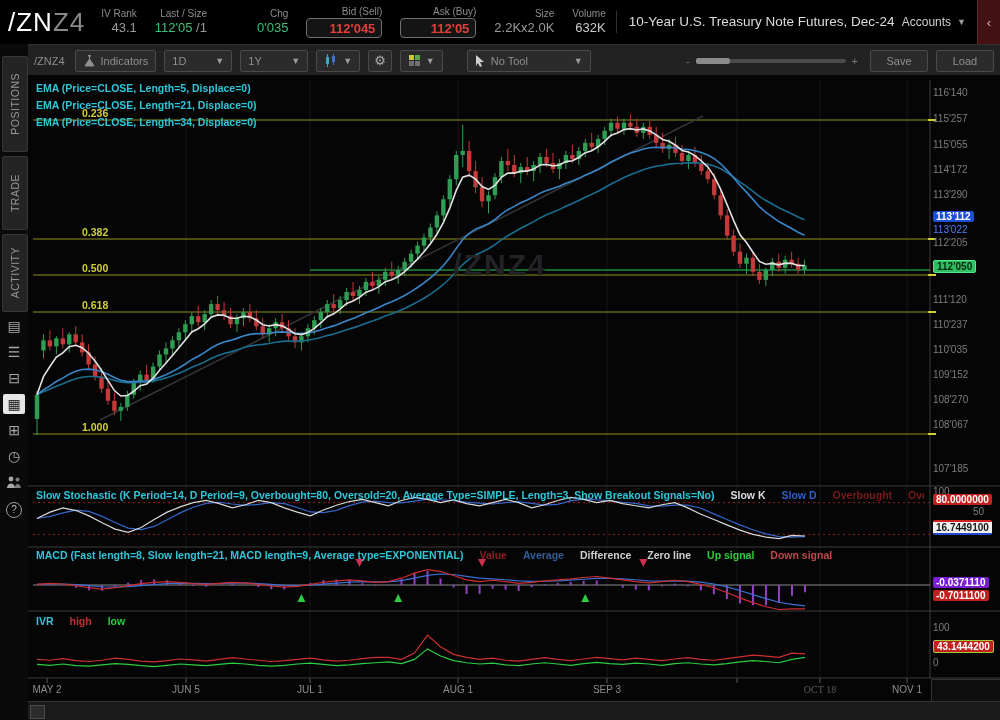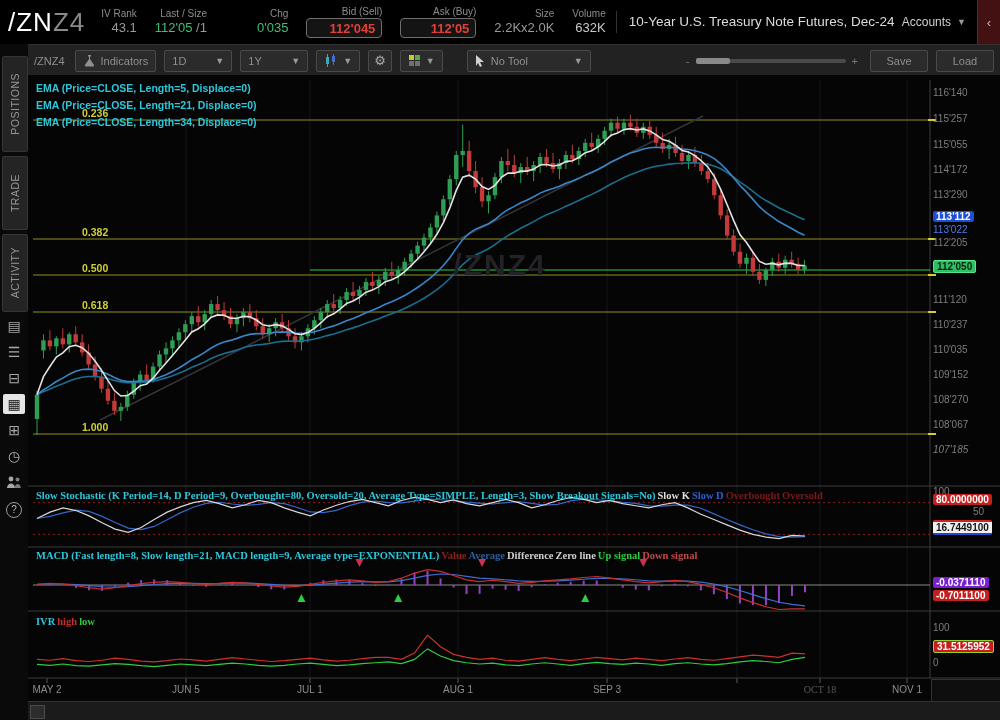--- a/index.html
+++ b/index.html
@@ -46,21 +46,21 @@
   .qmark{border:1px solid #9a9a9a;border-radius:50%;width:14px;height:14px;font-size:10px;line-height:14px;
     text-align:center;color:#bdbdbd;}
 
   
   #chartbg{left:28px;top:75px;width:972px;height:626px;background:#050505;}
   #chart-svg{left:0;top:0;}
   .ema-lab{position:absolute;left:36px;font-size:10.5px;font-weight:bold;color:#2fc6da;white-space:nowrap;}
   .fib-lab{position:absolute;font-size:10.5px;font-weight:bold;color:#cfcf3a;}
   #watermark{left:420px;top:248px;width:160px;text-align:center;font-size:30px;font-weight:bold;color:#232327;letter-spacing:2px;}
   .legend{position:absolute;left:36px;white-space:nowrap;overflow:hidden;width:888px;font-size:10.5px;font-weight:bold;}
-  .legend span{margin-right:2px;font-family:Liberation Serif, serif;}
+  .legend span{margin-right:16px;}
   .axlab{position:absolute;left:3px;font-size:10px;color:#7e7e7e;white-space:nowrap;}
   .text-blue{color:#4d7df2;}
   .badge{padding:0 3px;border-radius:2px;font-weight:bold;}
   .badge-blue{background:#1d4ed8;color:#fff;}
   .badge-green{background:#2fbf63;color:#06230f;border:1px solid #57e68c;}
   .badge-red{background:#c41f1f;color:#fff;}
   .badge-purple{background:#7a1fd0;color:#fff;}
   .badge-kd{background:#f0f0f0;color:#151515;border-top:2px solid #c22;border-bottom:2px solid #2248cc;}
   .badge-red-glow{background:#c41f1f;color:#fff;border:1px solid #9acD32;}
   #price-axis{left:930px;top:75px;width:70px;height:626px;}
@@ -582,29 +582,29 @@
       <div class="axlab badge badge-blue" style="top: 136px;">113'112</div>
       <div class="axlab text-blue" style="top: 149px;">113'022</div>
       <div class="axlab " style="top: 162px;">112'205</div>
       <div class="axlab badge badge-green" style="top: 185px;">112'050</div>
       <div class="axlab " style="top: 219px;">111'120</div>
       <div class="axlab " style="top: 244px;">110'237</div>
       <div class="axlab " style="top: 269px;">110'035</div>
       <div class="axlab " style="top: 294px;">109'152</div>
       <div class="axlab " style="top: 319px;">108'270</div>
       <div class="axlab " style="top: 344px;">108'067</div>
-      <div class="axlab " style="top: 369px; font-style: italic;">107'185</div>
+      <div class="axlab " style="top: 388px;">107'185</div>
       <div class="axlab " style="top: 411px;">100</div>
       <div class="axlab badge badge-red" style="top: 419px;">80.0000000</div>
       <div class="axlab " style="top: 431px; margin-left: 40px;">50</div>
       <div class="axlab badge badge-kd" style="top: 445px;">16.7449100</div>
       <div class="axlab badge badge-purple" style="top: 502px;">-0.0371110</div>
       <div class="axlab badge badge-red" style="top: 515px;">-0.7011100</div>
       <div class="axlab " style="top: 547px;">100</div>
-      <div class="axlab badge badge-red-glow" style="top: 565px;">31.5125952</div>
+      <div class="axlab badge badge-red-glow" style="top: 565px;">43.1444200</div>
       <div class="axlab " style="top: 582px;">0</div>
     </div>
   <div id="x-axis">
       <div class="xlab abs" style="left: 47px;">MAY 2</div>
       <div class="xlab abs" style="left: 186px;">JUN 5</div>
       <div class="xlab abs" style="left: 310px;">JUL 1</div>
       <div class="xlab abs" style="left: 458px;">AUG 1</div>
       <div class="xlab abs" style="left: 607px;">SEP 3</div>
       <div class="xlab abs" style="left: 737px; margin-top: 40px;">OCT 1</div>
       <div class="xlab abs dim" style="left: 820px;">OCT 18</div>

